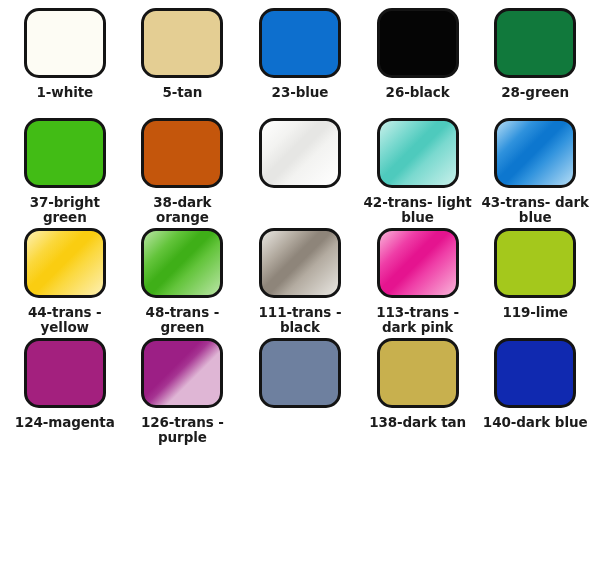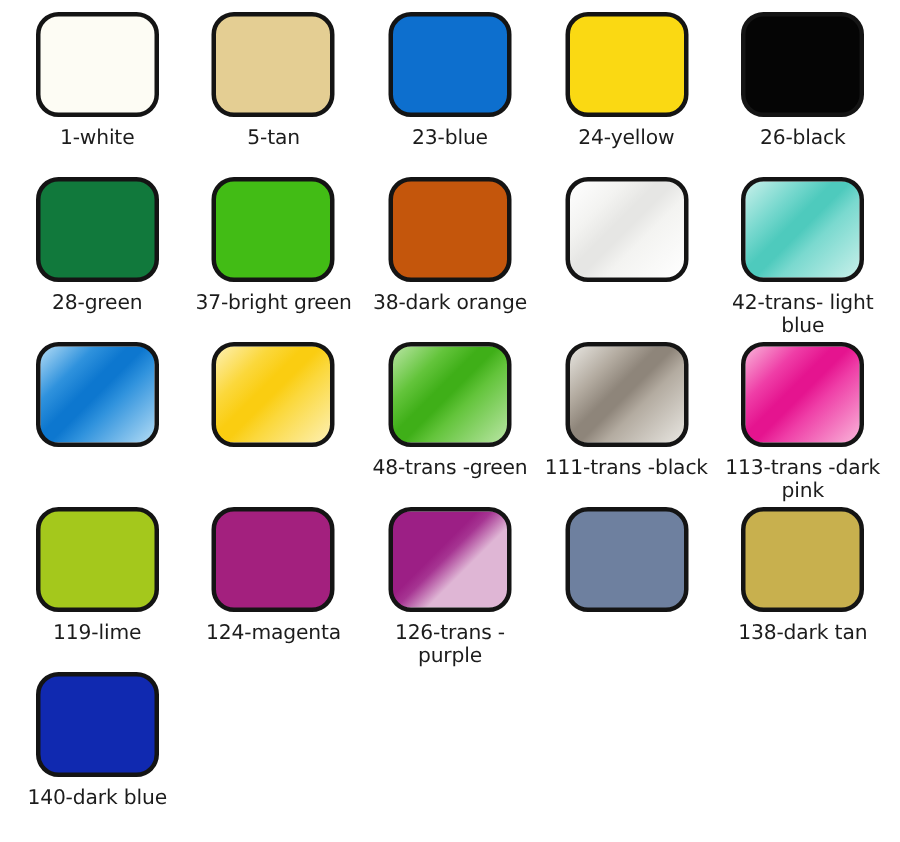--- a/index.html
+++ b/index.html
@@ -48,41 +48,38 @@
   }
   .swatch-label {
     margin-top: 7px;
     font-size: 13.5px;
     line-height: 14.5px;
     color: #1c1c1c;
     text-align: center;
     letter-spacing: -0.1px;
     max-width: 112px;
     word-break: break-word;
+    font-weight: bold;
   }
 </style>
 </head>
 <body>
 
 <div id="swatch-grid">
     <div class="swatch-cell">
       <div class="swatch-chip" style="background: rgb(253, 252, 244); border-color: rgb(20, 20, 20);"></div>
       <div class="swatch-label">1-white</div>
     </div>
     <div class="swatch-cell">
       <div class="swatch-chip" style="background: rgb(228, 206, 147); border-color: rgb(20, 20, 20);"></div>
       <div class="swatch-label">5-tan</div>
     </div>
     <div class="swatch-cell">
       <div class="swatch-chip" style="background: rgb(13, 111, 206); border-color: rgb(20, 20, 20);"></div>
       <div class="swatch-label">23-blue</div>
-    </div>
-    <div class="swatch-cell">
-      <div class="swatch-chip" style="background: rgb(250, 217, 19); border-color: rgb(20, 20, 20);"></div>
-      <div class="swatch-label">24-yellow</div>
     </div>
     <div class="swatch-cell">
       <div class="swatch-chip" style="background: rgb(5, 5, 5); border-color: rgb(20, 20, 20);"></div>
       <div class="swatch-label">26-black</div>
     </div>
     <div class="swatch-cell">
       <div class="swatch-chip" style="background: rgb(17, 121, 60); border-color: rgb(20, 20, 20);"></div>
       <div class="swatch-label">28-green</div>
     </div>
     <div class="swatch-cell">
@@ -95,23 +92,25 @@
     </div>
     <div class="swatch-cell">
       <div class="swatch-chip trans" style="background: linear-gradient(135deg, rgb(255, 255, 255) 0%, rgb(243, 243, 241) 26%, rgb(230, 230, 228) 42%, rgb(230, 230, 228) 50%, rgb(243, 243, 241) 62%, rgb(255, 255, 255) 100%); border-color: rgb(20, 20, 20);"></div>
     </div>
     <div class="swatch-cell">
       <div class="swatch-chip trans" style="background: linear-gradient(135deg, rgb(200, 240, 234) 0%, rgb(122, 217, 207) 26%, rgb(78, 202, 189) 42%, rgb(78, 202, 189) 50%, rgb(122, 217, 207) 62%, rgb(200, 240, 234) 100%); border-color: rgb(20, 20, 20);"></div>
       <div class="swatch-label">42-trans- light blue</div>
     </div>
     <div class="swatch-cell">
       <div class="swatch-chip trans" style="background: linear-gradient(135deg, rgb(179, 220, 245) 0%, rgb(47, 146, 221) 26%, rgb(13, 119, 207) 42%, rgb(13, 119, 207) 50%, rgb(47, 146, 221) 62%, rgb(179, 220, 245) 100%); border-color: rgb(20, 20, 20);"></div>
+      <div class="swatch-label">43-trans- dark blue</div>
     </div>
     <div class="swatch-cell">
       <div class="swatch-chip trans" style="background: linear-gradient(135deg, rgb(253, 240, 178) 0%, rgb(251, 216, 60) 26%, rgb(250, 205, 17) 42%, rgb(250, 205, 17) 50%, rgb(251, 216, 60) 62%, rgb(253, 240, 178) 100%); border-color: rgb(20, 20, 20);"></div>
+      <div class="swatch-label">44-trans -yellow</div>
     </div>
     <div class="swatch-cell">
       <div class="swatch-chip trans" style="background: linear-gradient(135deg, rgb(185, 229, 164) 0%, rgb(99, 196, 59) 26%, rgb(63, 175, 24) 42%, rgb(63, 175, 24) 50%, rgb(99, 196, 59) 62%, rgb(185, 229, 164) 100%); border-color: rgb(20, 20, 20);"></div>
       <div class="swatch-label">48-trans -green</div>
     </div>
     <div class="swatch-cell">
       <div class="swatch-chip trans" style="background: linear-gradient(135deg, rgb(232, 230, 225) 0%, rgb(179, 171, 160) 26%, rgb(142, 133, 122) 42%, rgb(142, 133, 122) 50%, rgb(179, 171, 160) 62%, rgb(232, 230, 225) 100%); border-color: rgb(20, 20, 20);"></div>
       <div class="swatch-label">111-trans -black</div>
     </div>
     <div class="swatch-cell">

